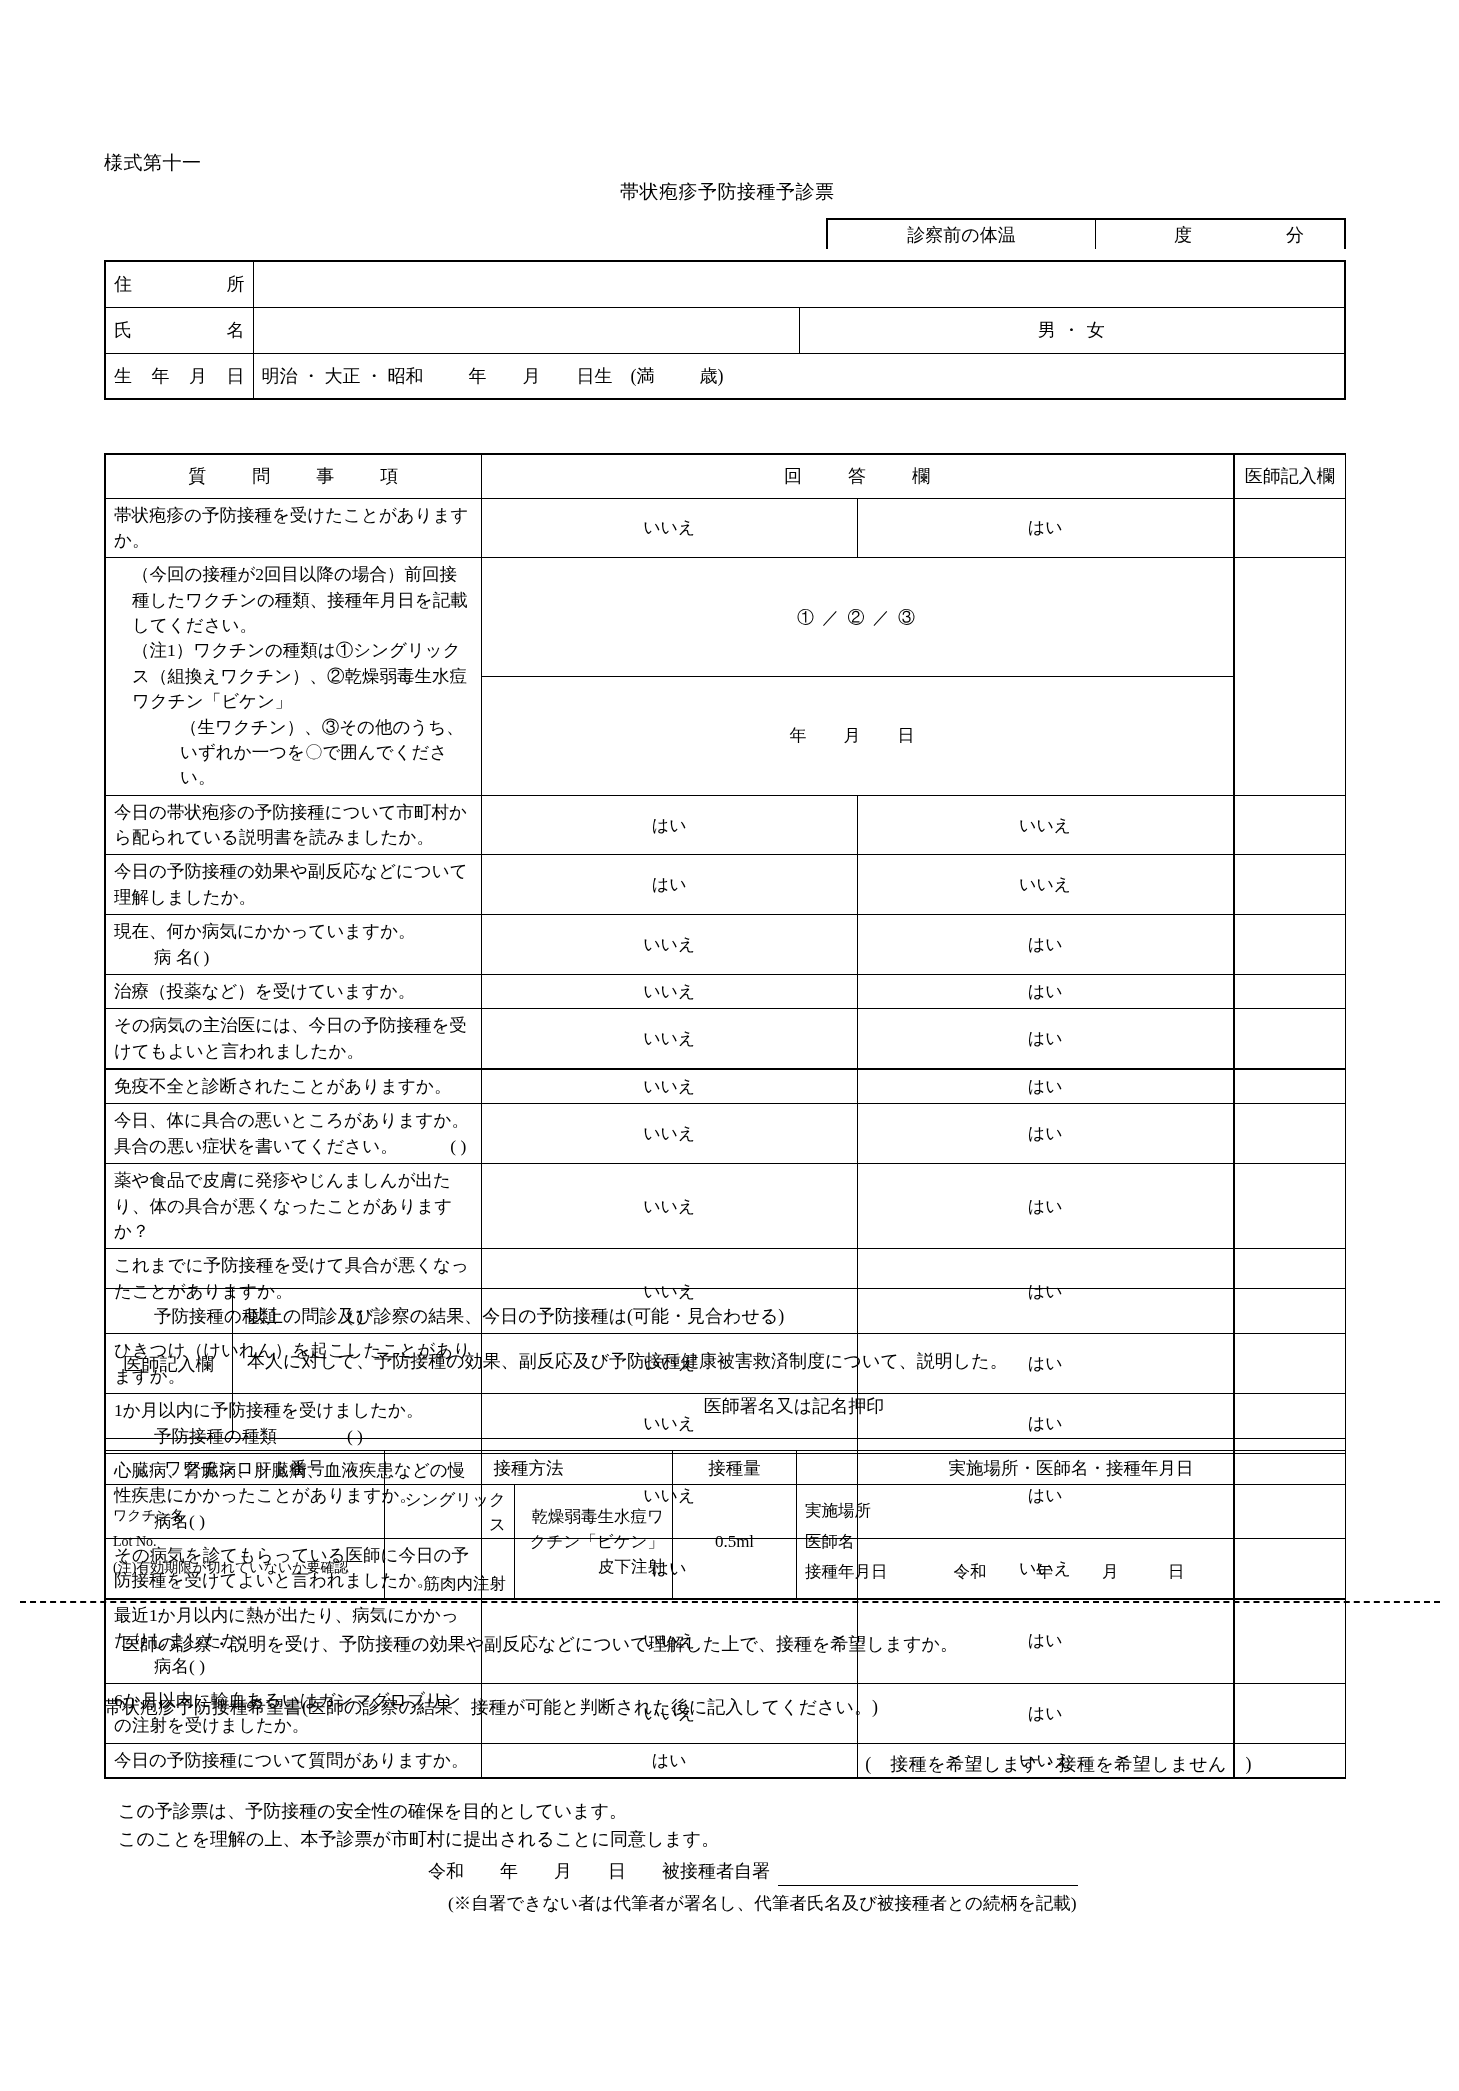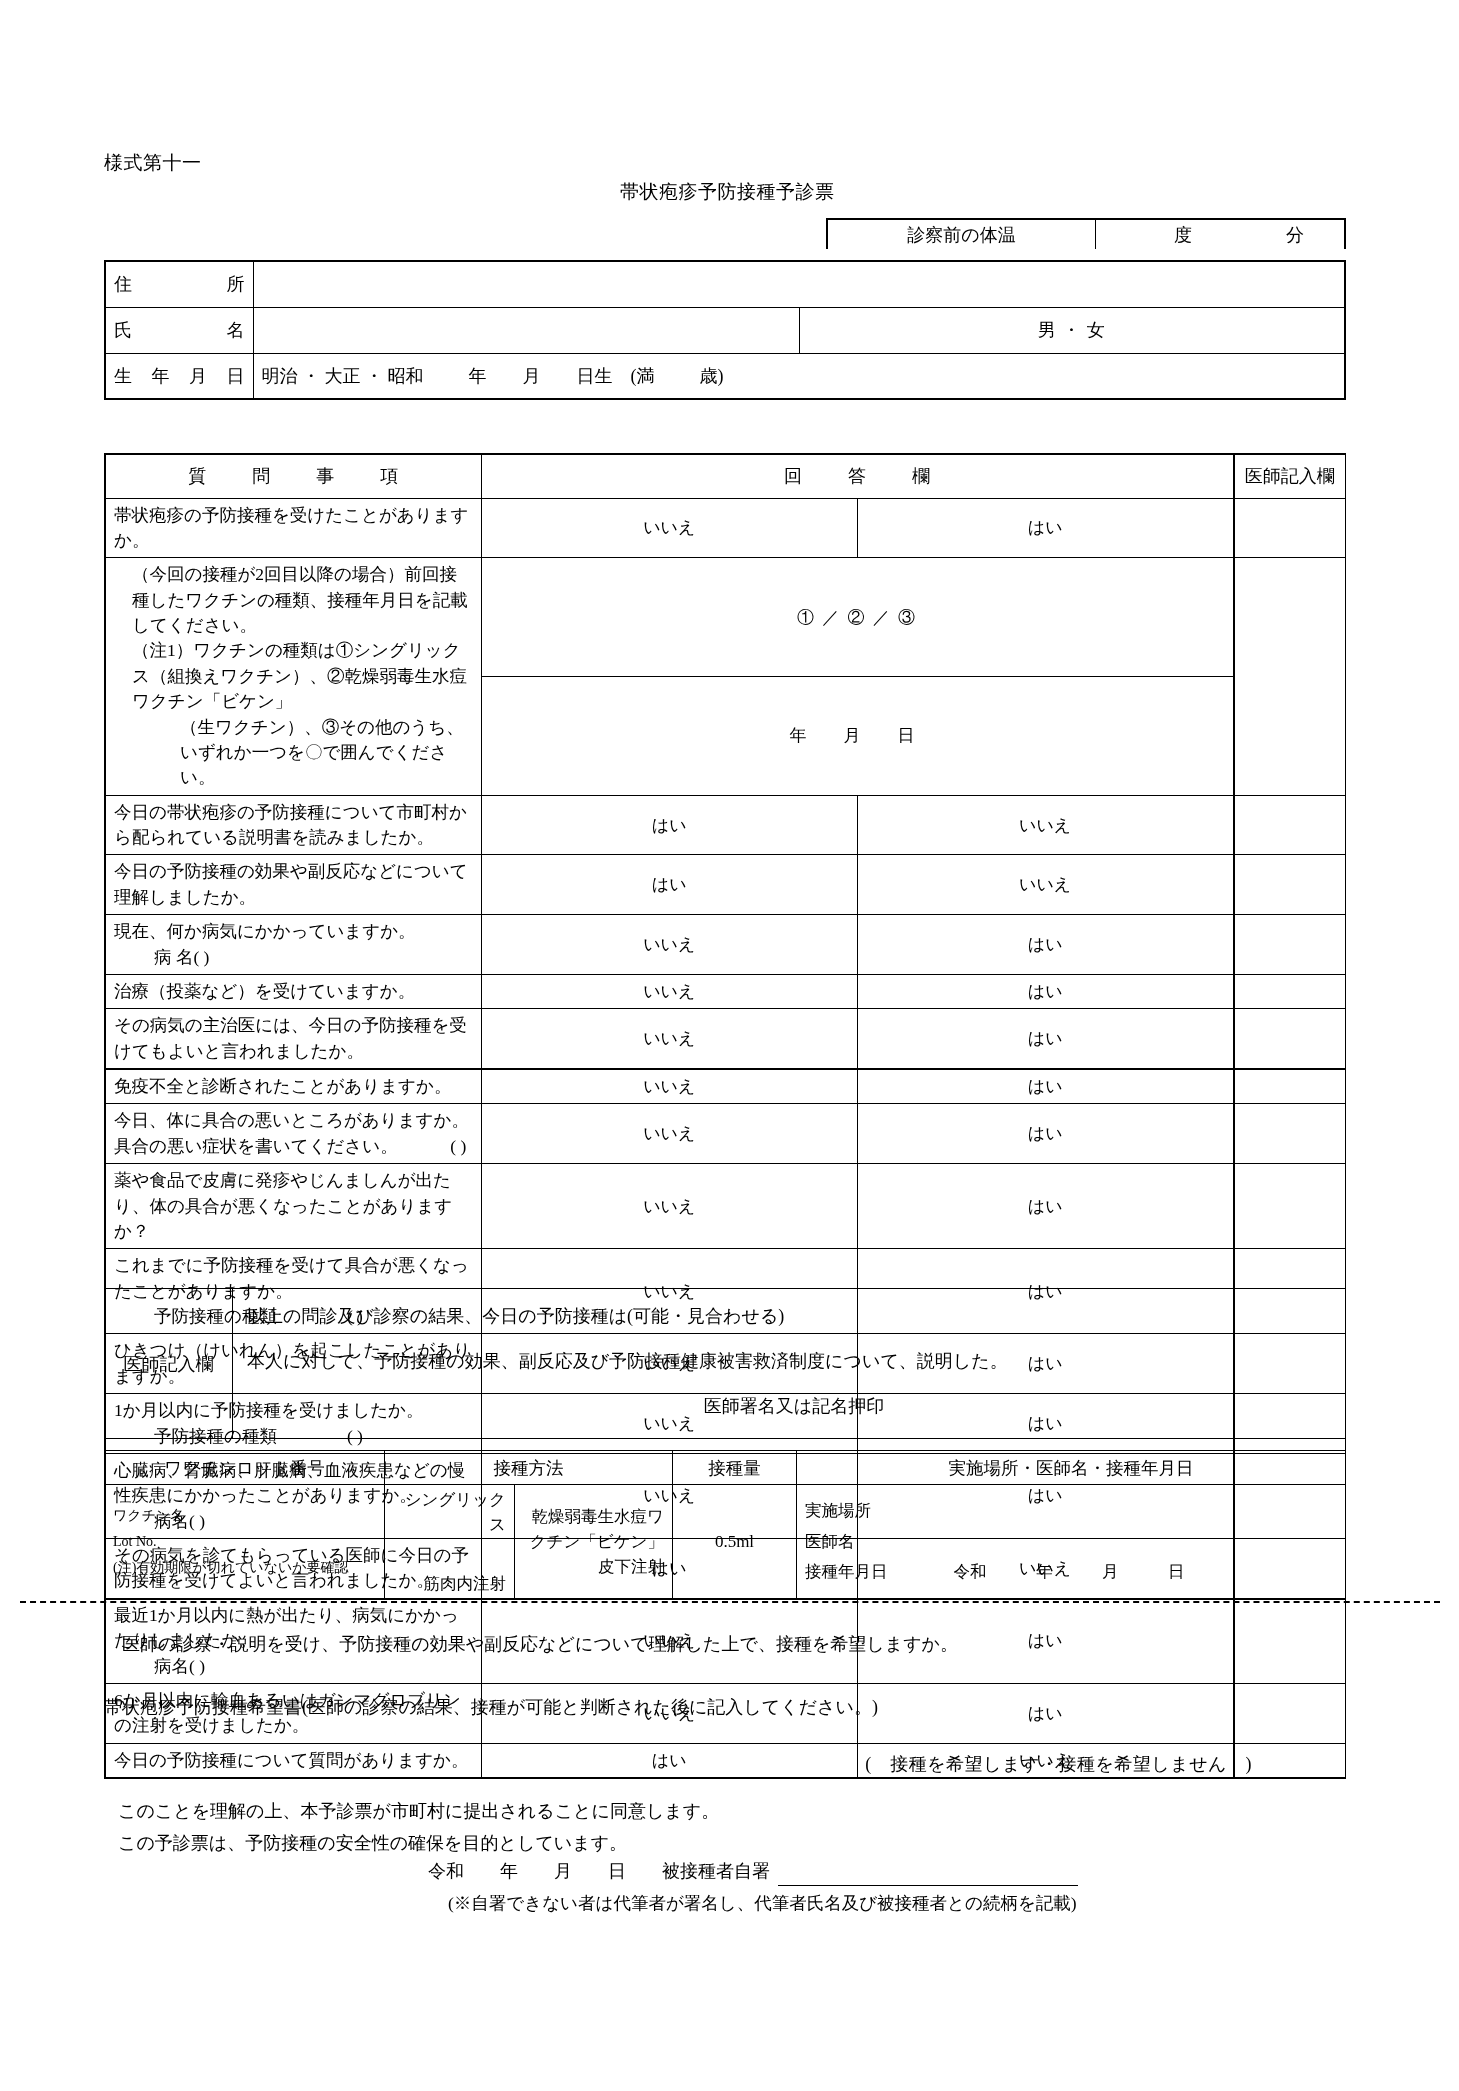--- a/index.html
+++ b/index.html
@@ -560,22 +560,22 @@
 
   <div id="dashed-sep"></div>
 
   <div id="wish-section">
     <div id="wish-question">医師の診察・説明を受け、予防接種の効果や副反応などについて理解した上で、接種を希望しますか。</div>
     <div id="wish-title">帯状疱疹予防接種希望書(医師の診察の結果、接種が可能と判断された後に記入してください。)</div>
     <div id="wish-choice">(　接種を希望します・接種を希望しません　)</div>
   </div>
 
   <div id="consent-section">
+    <div id="consent-line1">この予診票は、予防接種の安全性の確保を目的としています。</div>
     <div id="consent-line2">このことを理解の上、本予診票が市町村に提出されることに同意します。</div>
-    <div id="consent-line1">この予診票は、予防接種の安全性の確保を目的としています。</div>
     <div id="sign-row">
       <span>令和　　年　　月　　日　　被接種者自署</span>
       <span id="sign-underline"></span>
     </div>
     <div id="consent-note">(※自署できない者は代筆者が署名し、代筆者氏名及び被接種者との続柄を記載)</div>
   </div>
 
 </div>
 
 </body></html>

